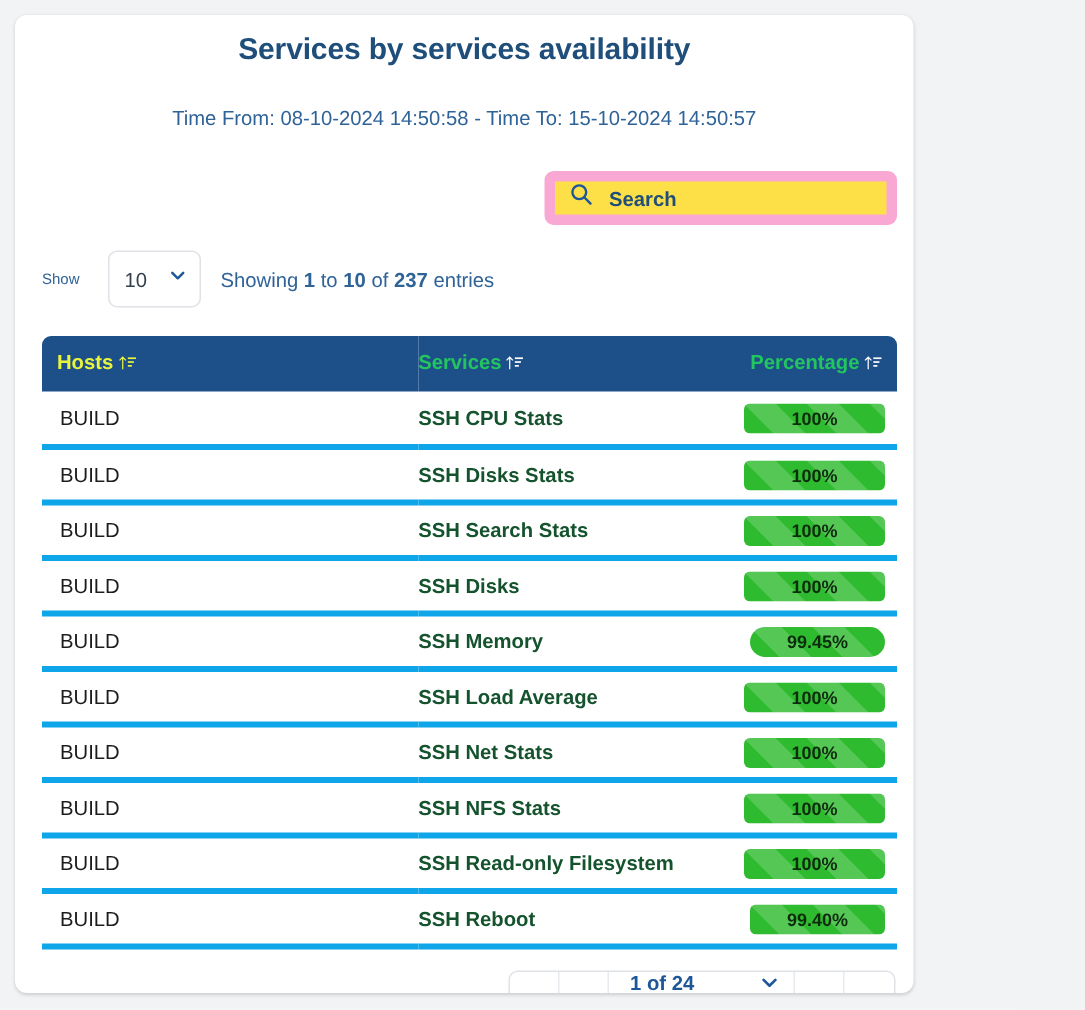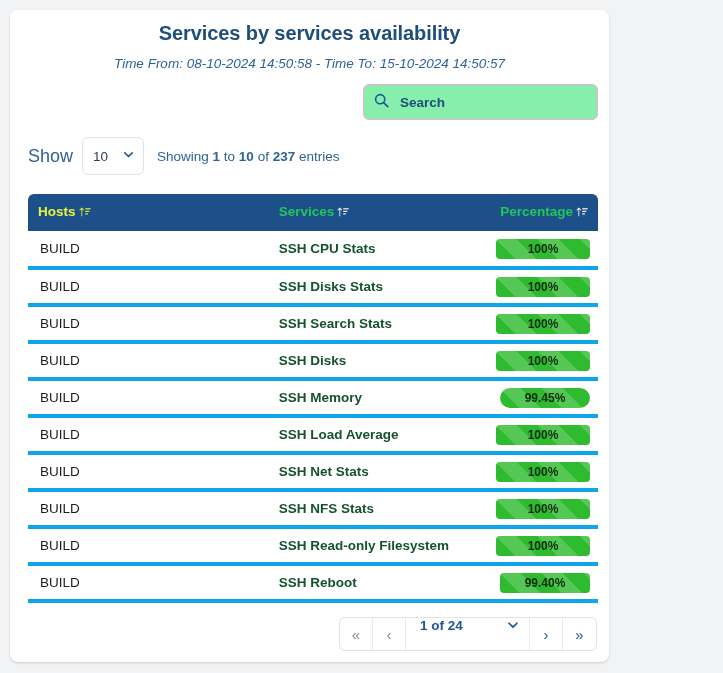--- a/index.html
+++ b/index.html
@@ -25,39 +25,38 @@
     font-weight: bold;
     color: #1e4e79;
     margin: 0;
     padding-top: 12px;
     letter-spacing: -0.1px;
   }
   .subtitle {
     text-align: center;
     font-size: 13.5px;
     color: #2f6398;
-    margin: 0;
+    margin: 15px;
     padding-top: 11px;
     font-weight: normal;
-    font-style: italic;
   }
   .search-row {
     display: flex;
     justify-content: flex-end;
     padding: 13px 11px 0 0;
   }
   .search-box {
     width: 235px;
     height: 36px;
-    border: 1px solid #f9a8d4;
+    border: 7px solid #f9a8d4;
     border-radius: 6px;
     display: flex;
     align-items: center;
     padding: 0 10px;
-    background: #86efac;
+    background: #fde047;
   }
   .search-box svg { flex: 0 0 auto; }
   .search-input {
     border: none;
     outline: none;
     flex: 1 1 auto;
     margin-left: 9px;
     font-family: "Liberation Sans", sans-serif;
     font-size: 13.5px;
     font-weight: bold;
@@ -65,23 +64,23 @@
     background: transparent;
   }
   .search-input::placeholder { color: #1e4e79; opacity: 1; font-weight: bold; }
 
   .controls-row {
     display: flex;
     align-items: center;
     padding: 17px 0 0 18px;
   }
   .show-label {
-    font-size: 18px;
+    font-size: 10px;
     color: #2f6398;
-    margin-right: 9px;
+    margin-right: 19px;
   }
   .length-select {
     width: 62px;
     height: 38px;
     border: 1px solid #dfe2e6;
     border-radius: 6px;
     background: #fff;
     display: flex;
     align-items: center;
     justify-content: space-between;

